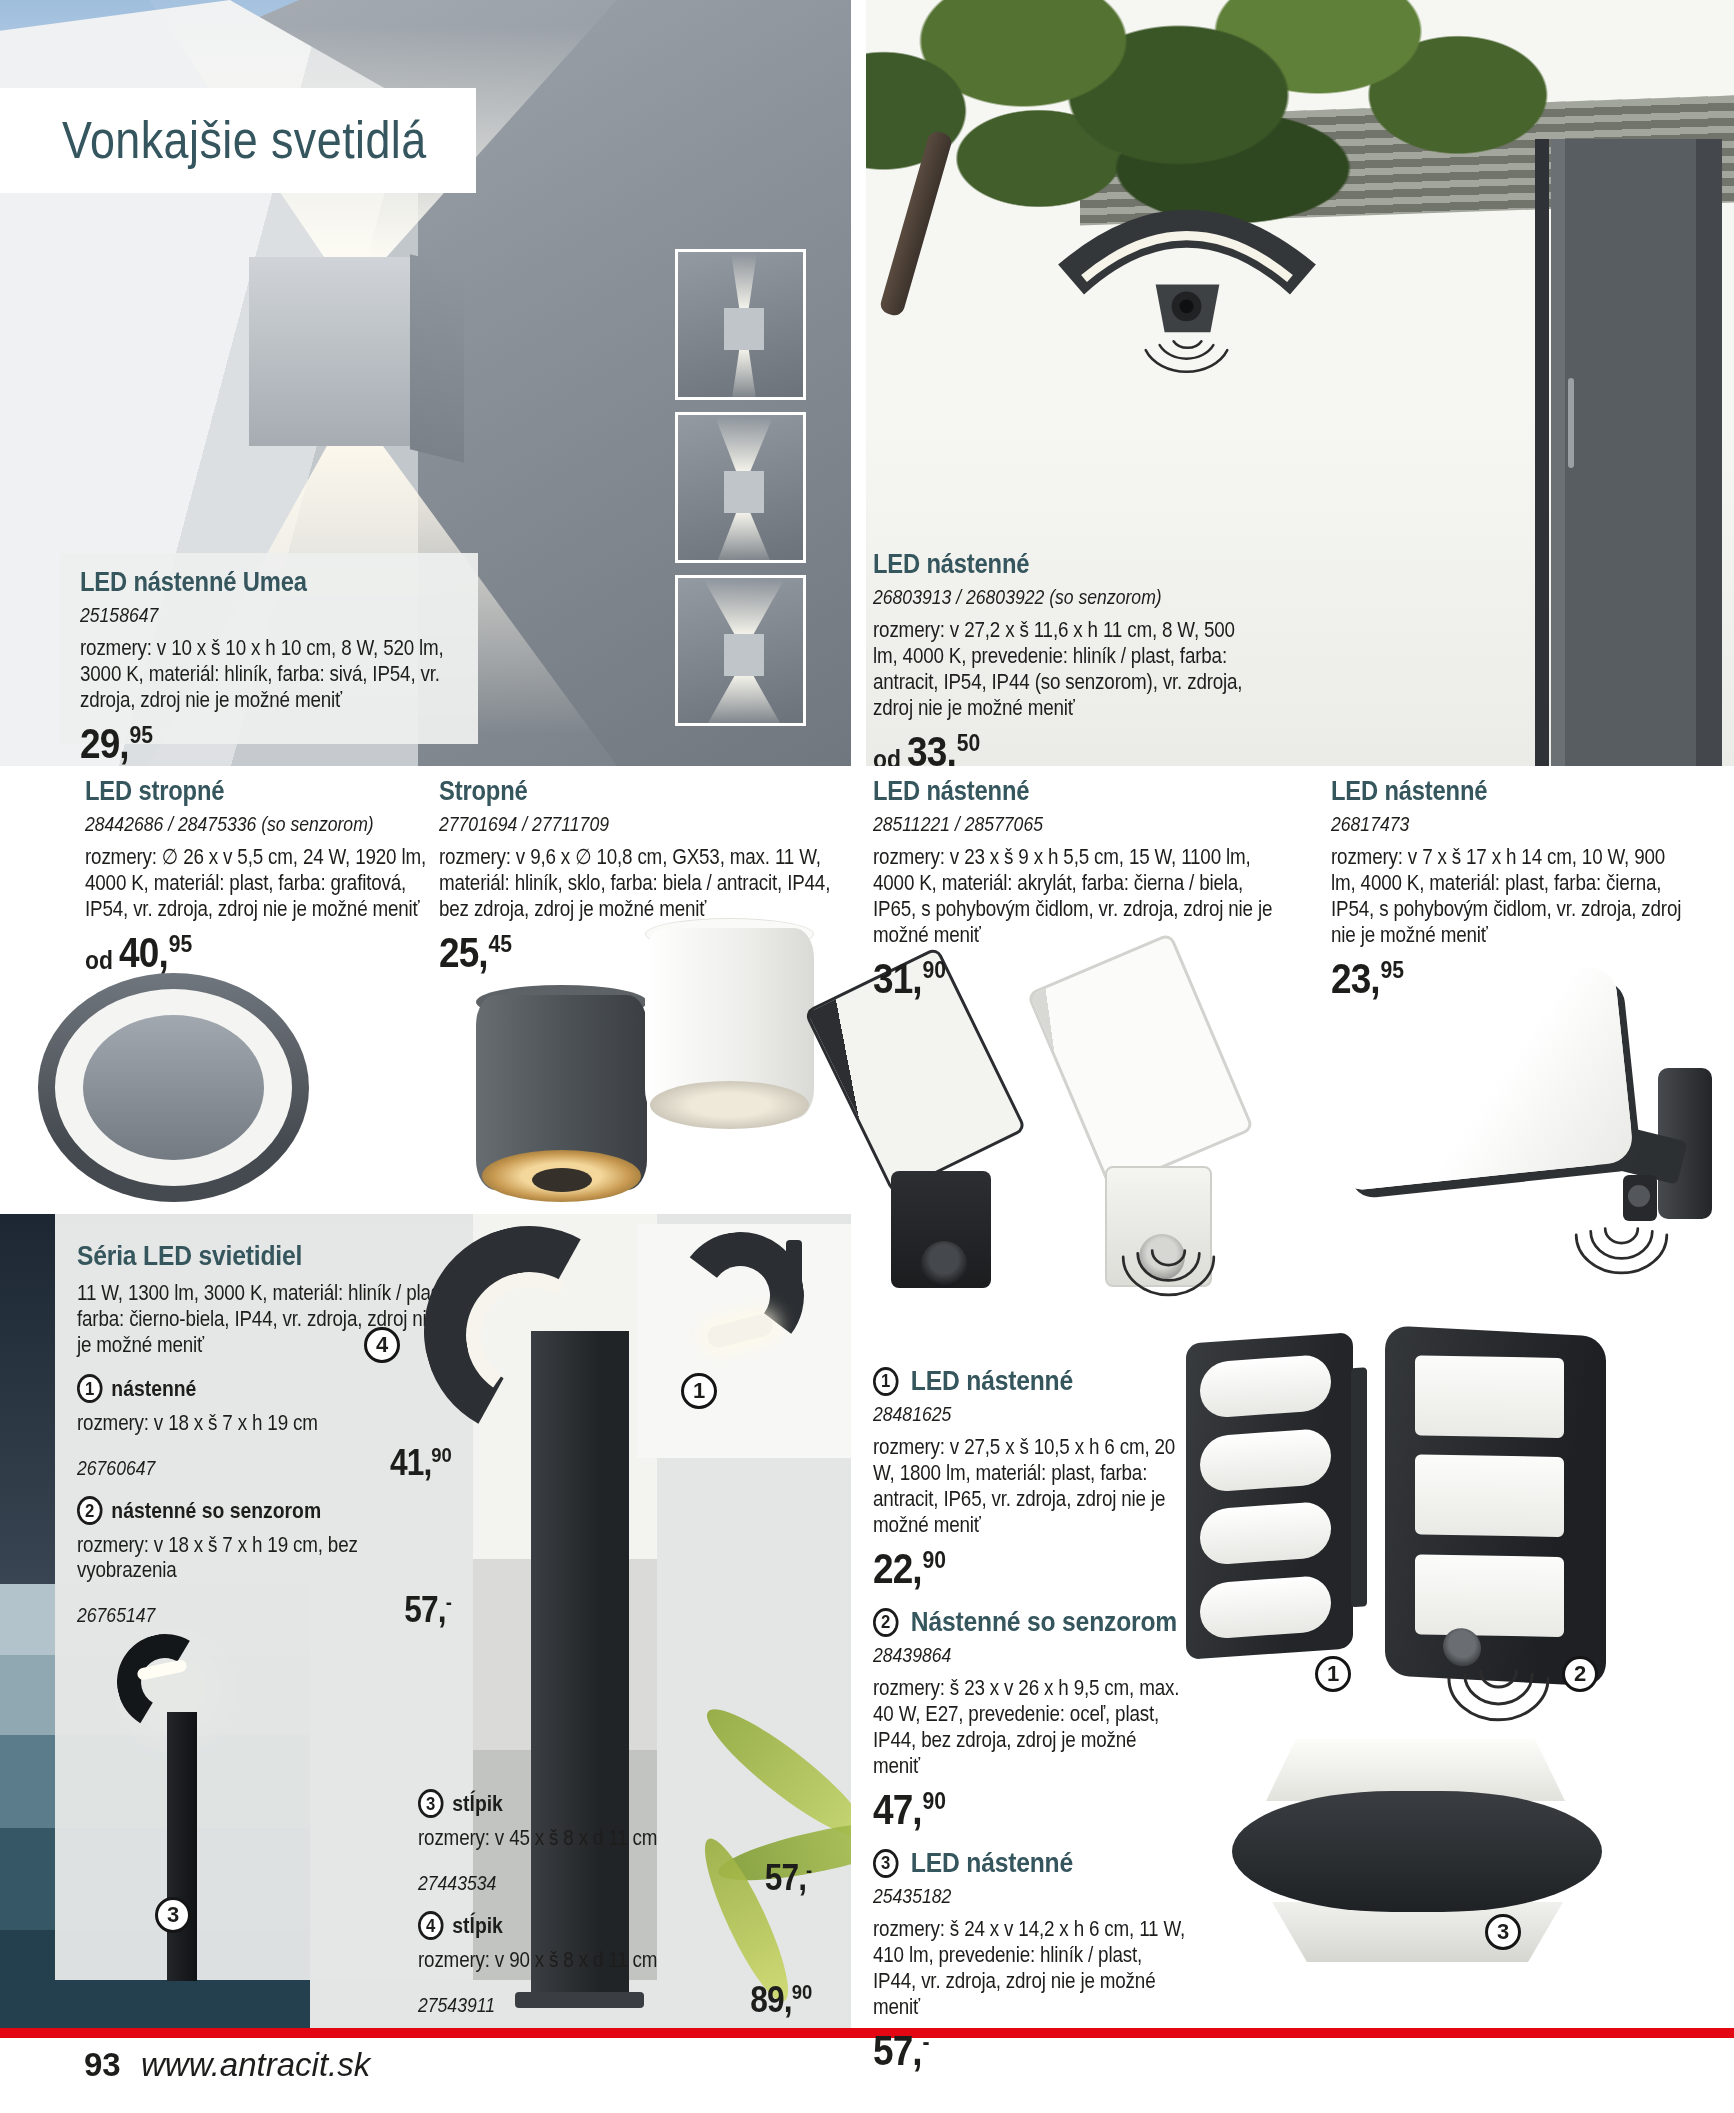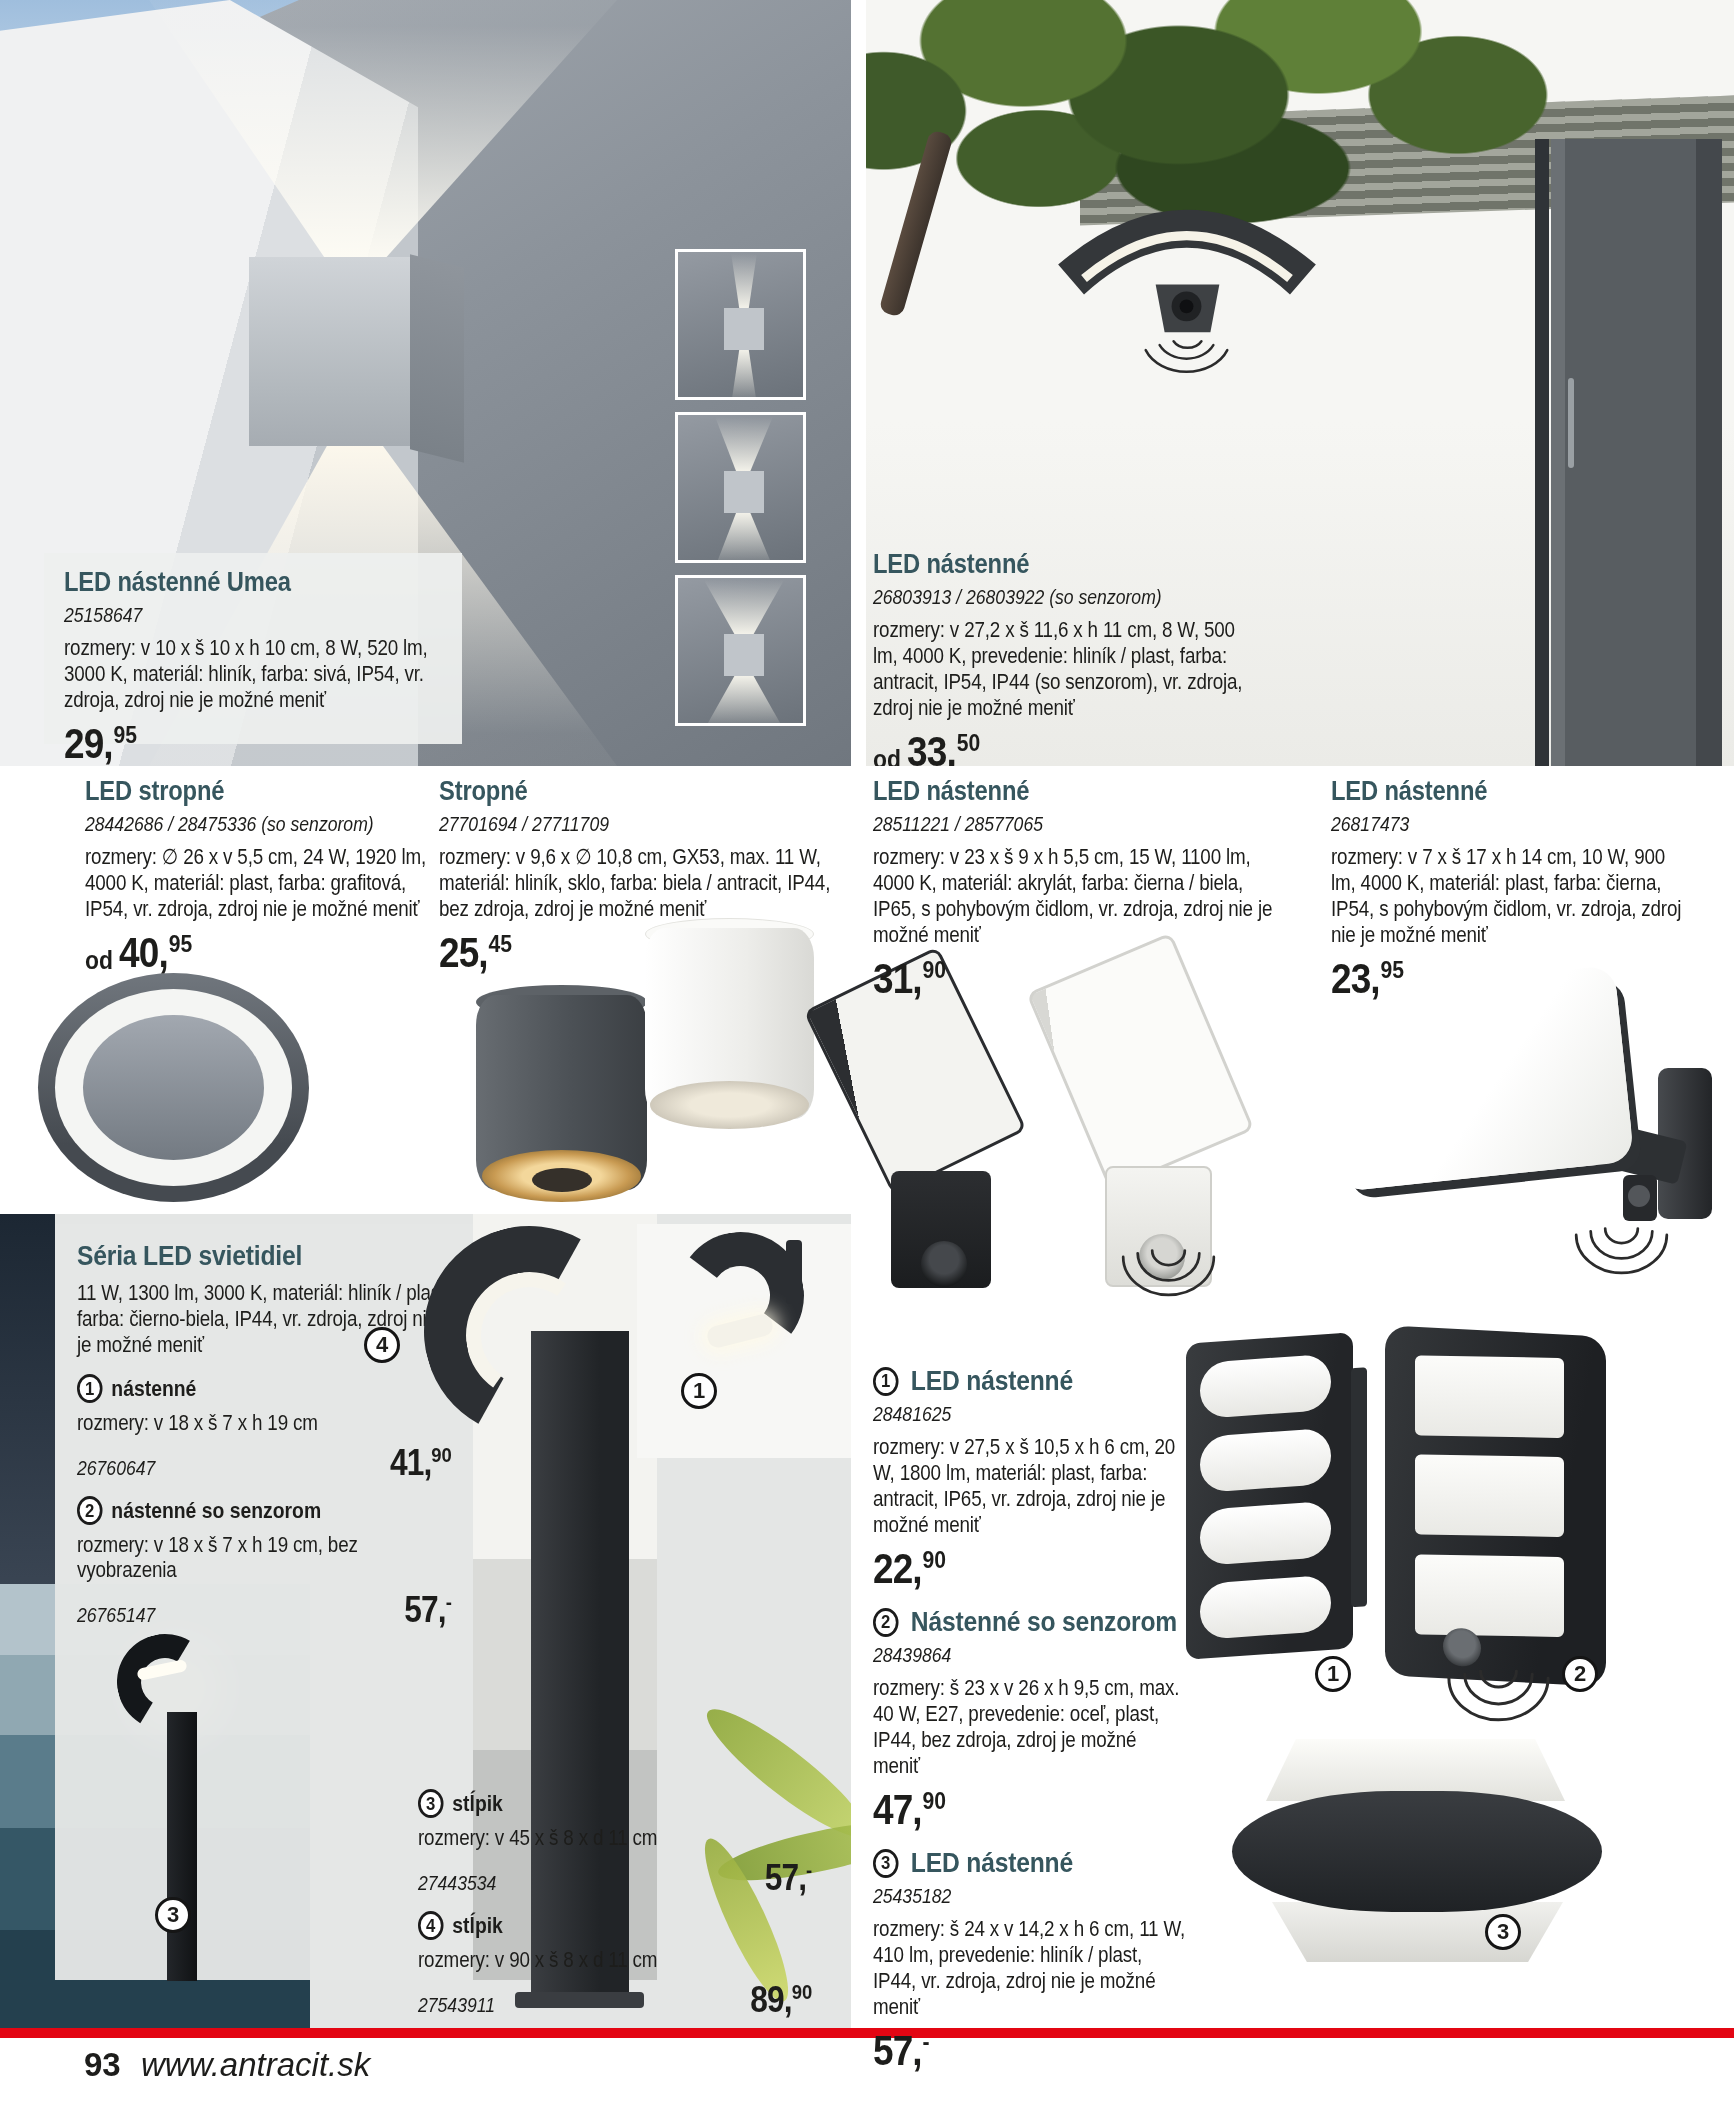--- a/index.html
+++ b/index.html
@@ -38,21 +38,21 @@
 .thumb{border:3px solid #fff;width:131px;height:151px;background:linear-gradient(165deg,#949aa2,#6b727a);overflow:hidden;z-index:3}
 .thumb1{left:675px;top:249px}.thumb2{left:675px;top:412px}.thumb3{left:675px;top:575px}
 .tcube{left:46px;top:56px;width:40px;height:42px;background:#c0c5ca;position:absolute}
 .tcone{left:26px;width:80px;height:54px;position:absolute;background:linear-gradient(to top,rgba(255,253,243,.9),rgba(255,253,243,0))}
 .tcu{top:2px;clip-path:polygon(40% 100%,58% 100%,86% 0,14% 0)}
 .tcd{top:98px;background:linear-gradient(to bottom,rgba(255,253,243,.9),rgba(255,253,243,0));clip-path:polygon(40% 0,58% 0,86% 100%,14% 100%)}
 .thumb1 .tcu{clip-path:polygon(44% 100%,56% 100%,66% 0,34% 0)}
 .thumb1 .tcd{clip-path:polygon(44% 0,56% 0,66% 100%,34% 100%)}
 .thumb3 .tcu{clip-path:polygon(38% 100%,62% 100%,100% 0,0 0)}
 .thumb3 .tcd{clip-path:polygon(38% 0,62% 0,100% 100%,0 100%)}
-.info-card{left:44px;top:553px;width:418px;height:191px;background:rgba(237,239,238,.94);padding:14px 20px;z-index:5}
+.info-card{left:60px;top:553px;width:418px;height:191px;background:rgba(237,239,238,.94);padding:14px 20px;z-index:5}
 
 .hero-right{left:866px;top:0;width:869px;height:766px;background:linear-gradient(180deg,#f6f6f3 0 55%,#ebebe7 100%);overflow:hidden}
 .hr-slats{left:214px;top:107px;width:655px;height:107px;background:repeating-linear-gradient(180deg,#a3a69c 0 7px,#70746a 7px 15px);transform:skewY(-2deg)}
 .hr-door-gap{left:669px;top:139px;width:14px;height:627px;background:#2f3337}
 .hr-door{left:685px;top:139px;width:171px;height:627px;background:linear-gradient(90deg,#6b7074 0 8%,#585d61 8% 85%,#44484c 85% 100%)}
 .hr-handle{left:702px;top:378px;width:6px;height:90px;background:#9aa0a4;border-radius:3px}
 .hr-tree{left:-60px;top:-80px;width:776px;height:318px;background:
  radial-gradient(ellipse 119px 85px at 10% 60%,#3f5a2a 0 68%,transparent 70%),
  radial-gradient(ellipse 149px 95px at 28% 38%,#547232 0 68%,transparent 70%),
  radial-gradient(ellipse 159px 100px at 48% 55%,#3b5626 0 68%,transparent 70%),
@@ -143,20 +143,23 @@
 <div class="page">
 
   <section class="abs hero-left">
     <div class="abs hl-sky"></div>
     <div class="abs hl-building"></div>
     <div class="abs hl-cone-up"></div>
     <div class="abs hl-cone-down"></div>
     <div class="abs hl-cube"></div>
     <div class="abs hl-cube-side"></div>
 
+    <div class="abs title-banner">
+      <h1 class="condense">Vonkajšie svetidlá</h1>
+    </div>
 
     <div class="abs thumb thumb1">
       <div class="tcone tcu"></div>
       <div class="tcube"></div>
       <div class="tcone tcd"></div>
     </div>
     <div class="abs thumb thumb2">
       <div class="tcone tcu"></div>
       <div class="tcube"></div>
       <div class="tcone tcd"></div>

